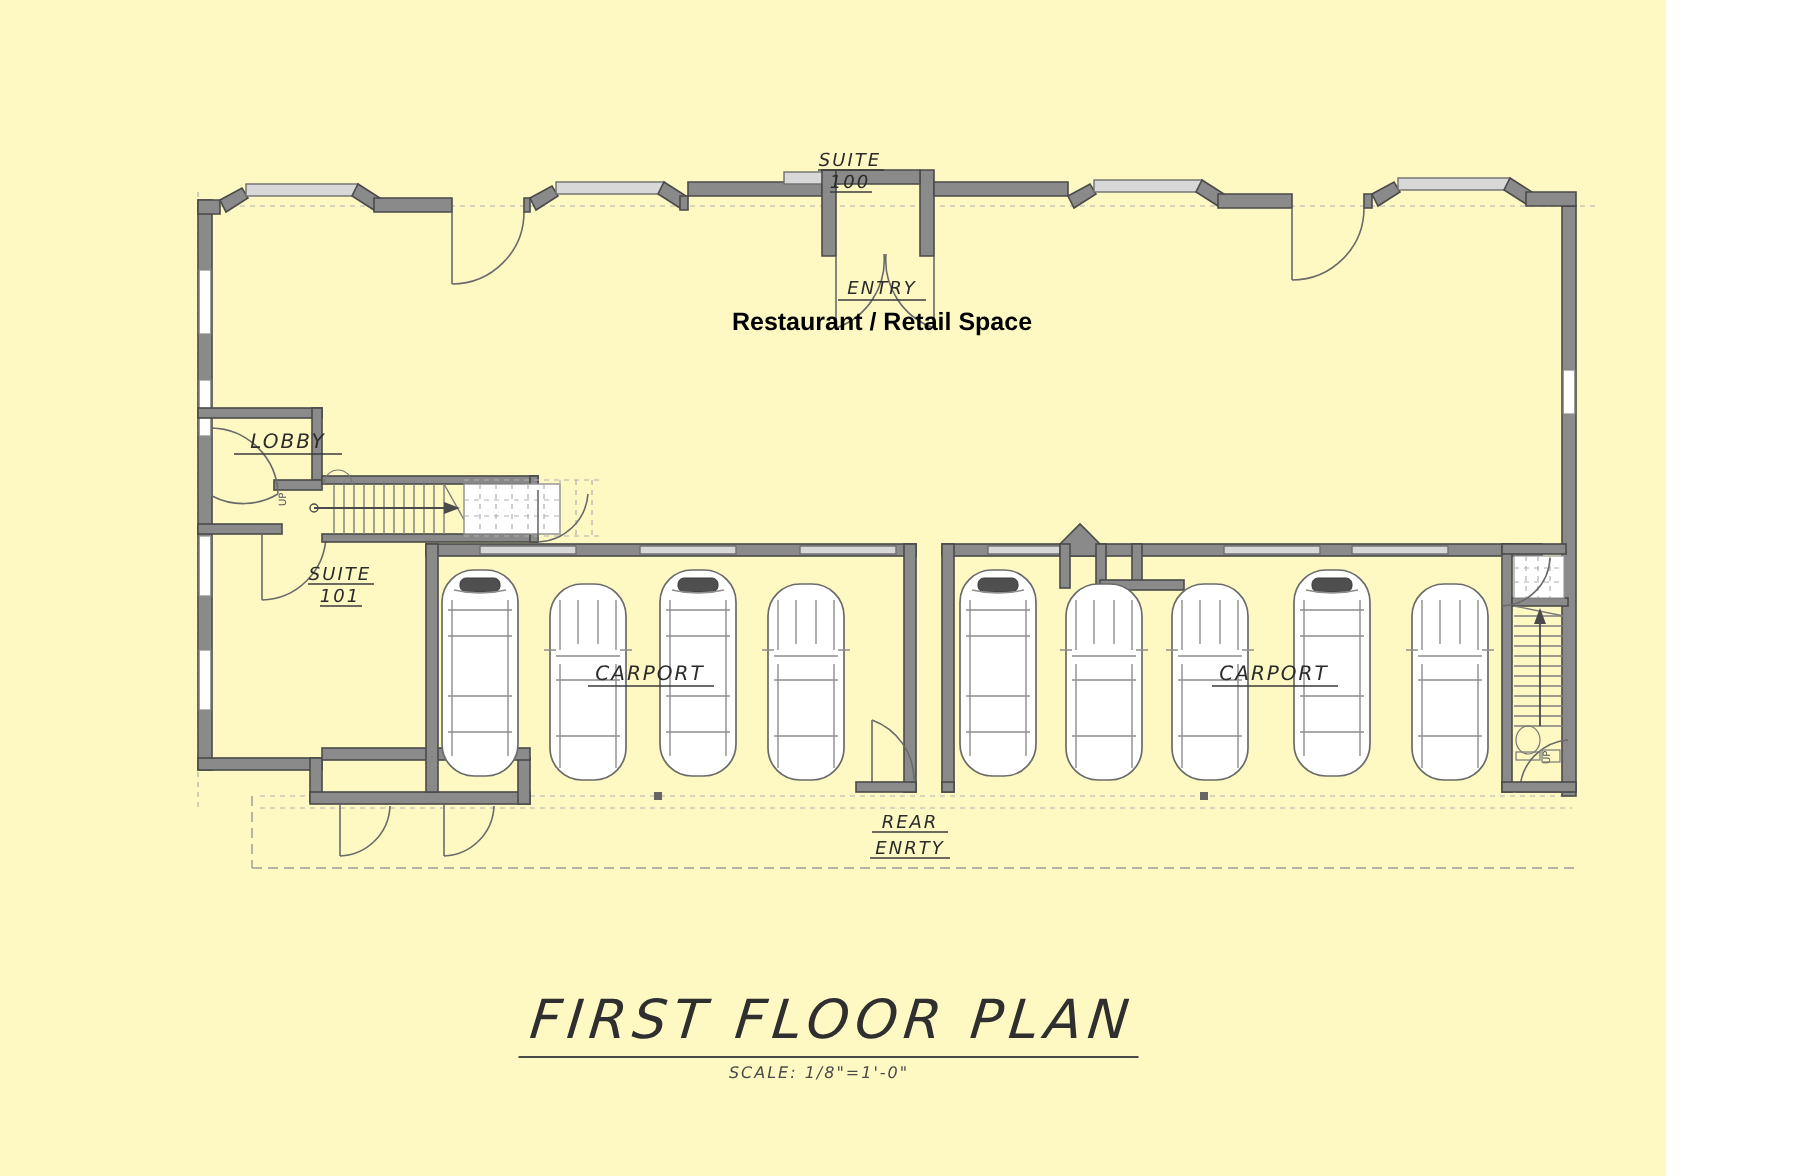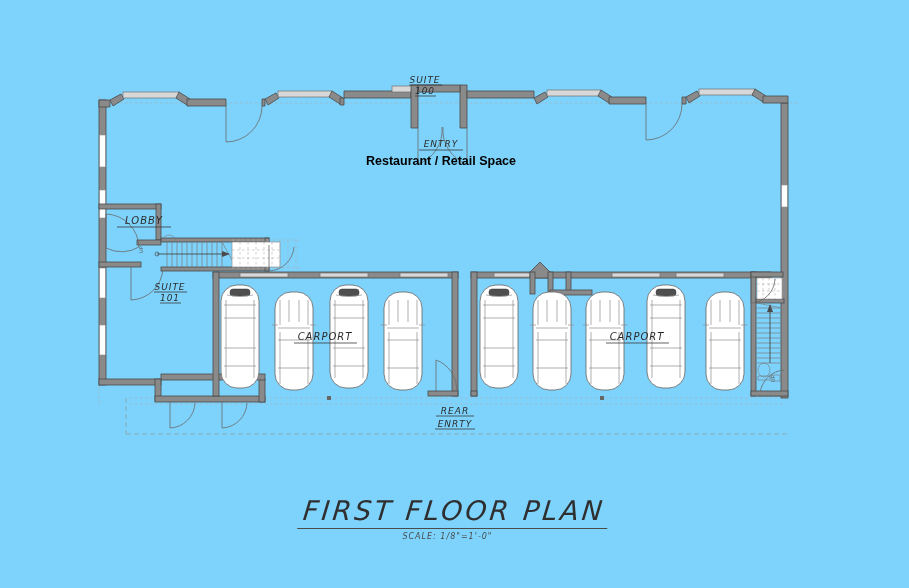--- a/index.html
+++ b/index.html
@@ -8,23 +8,23 @@
     background: #ffffff;
   }
   body {
     width: 909px;
     height: 588px;
     overflow: hidden;
     font-family: "Liberation Sans", sans-serif;
   }
   #sheet {
     position: relative;
-    width: 909px;
+    width: 833px;
     height: 588px;
-    background: #7dd3fc;
+    background: #fef9c3;
   }
   #plan-svg {
     position: absolute;
     left: 0;
     top: 0;
   }
   .txt-arch {
     font-family: "DejaVu Sans", sans-serif;
     fill: #2b2b2b;
     letter-spacing: 1px;

